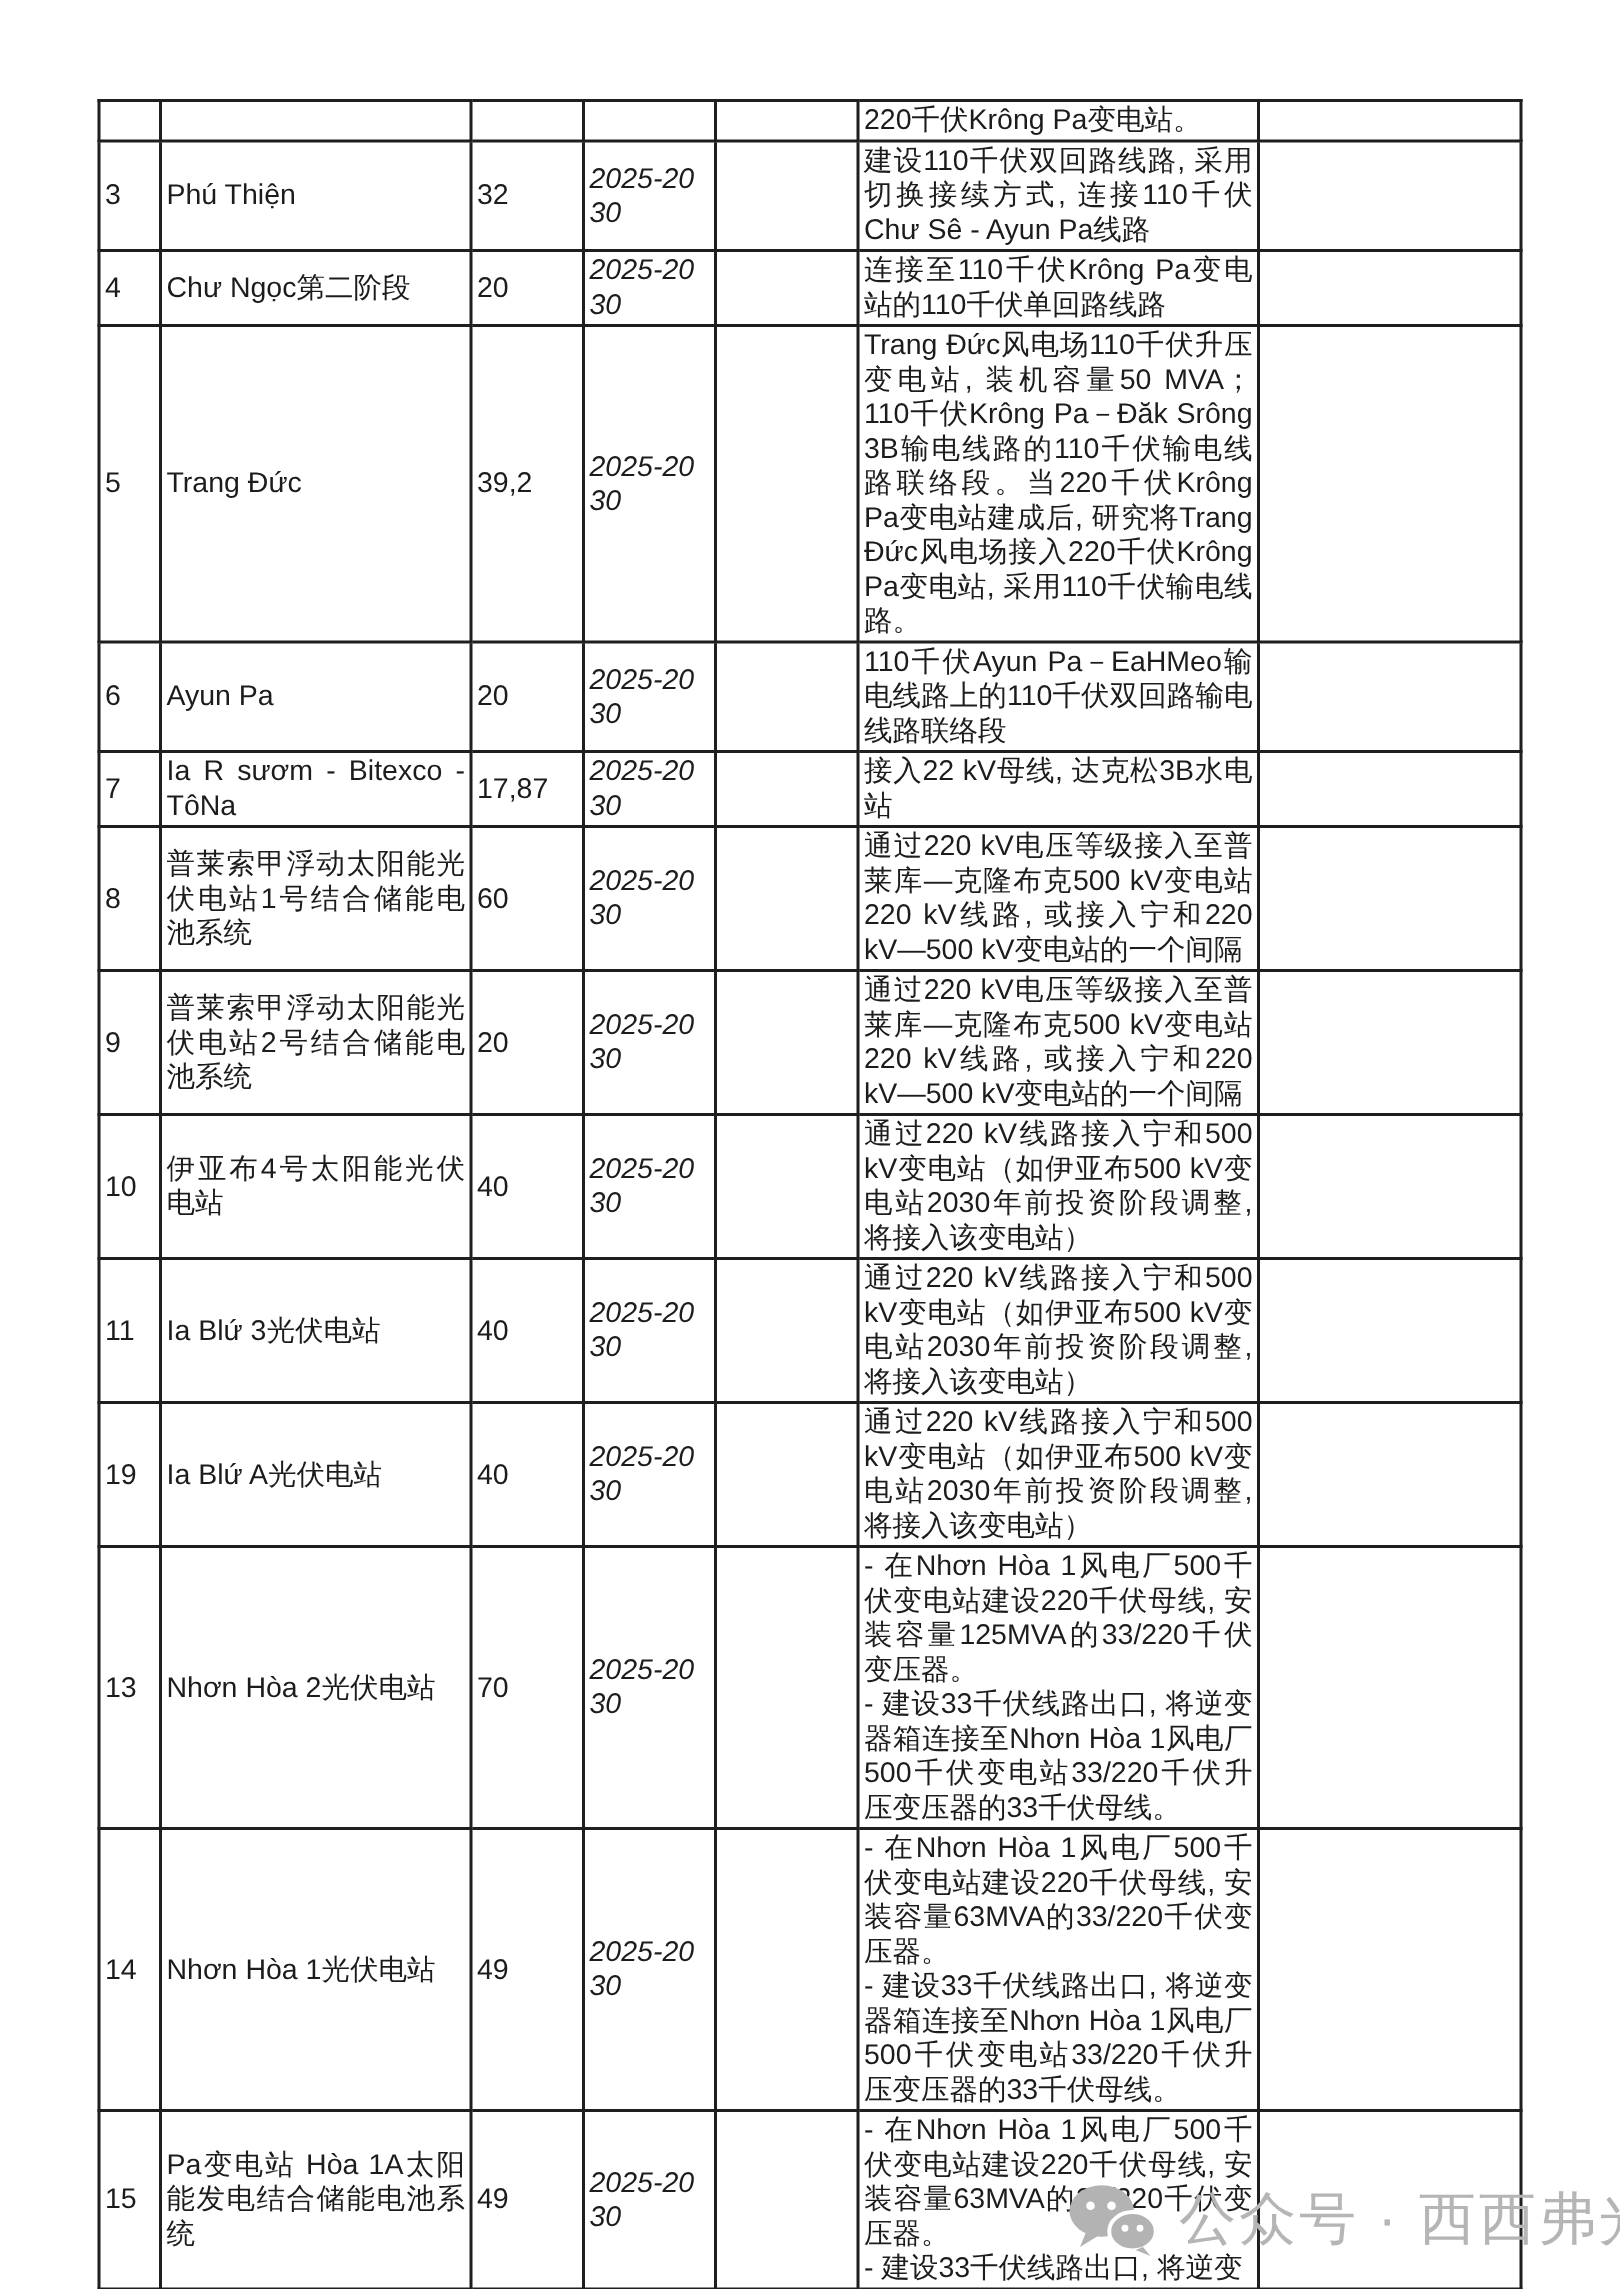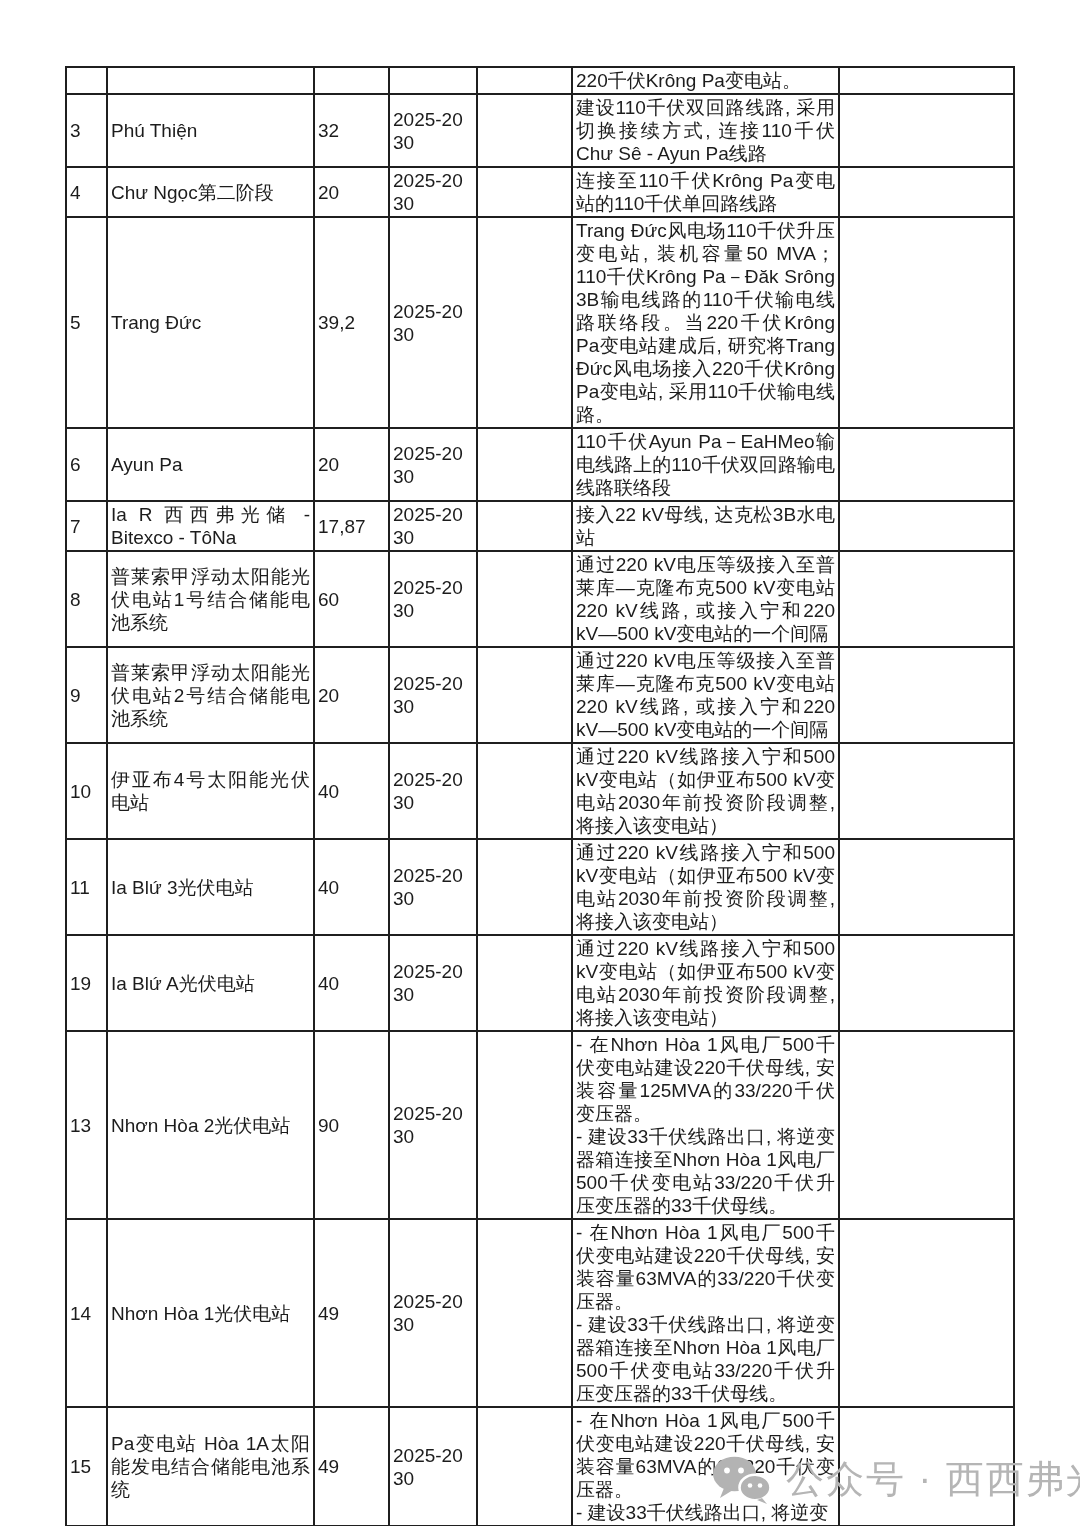--- a/index.html
+++ b/index.html
@@ -15,21 +15,21 @@
   .doc-table td{
     border:2px solid #1f1f1f;
     padding:1px 3px;
     font-size:19px;line-height:23px;
     vertical-align:middle;
     overflow:hidden;
   }
   .col-no{padding-left:2px;}
   .col-name{text-align:justify;}
   .col-desc{text-align:justify;white-space:pre-line;}
-  .col-period{word-break:break-all;}
+  .col-period{word-break:break-all;font-style:italic;}
   .col-cap{word-break:break-all;}
   .watermark{
     position:absolute;top:1454px;left:712px;
     display:flex;align-items:center;gap:14px;
     color:#b5b5b5;
   }
   .watermark-text{
     font-size:38px;letter-spacing:2px;white-space:nowrap;
   }
   .wm-icon{display:inline-block;line-height:0;}
@@ -90,21 +90,21 @@
           <td class="col-no">6</td>
           <td class="col-name">Ayun Pa</td>
           <td class="col-cap">20</td>
           <td class="col-period">2025-2030</td>
           <td class="col-gap"></td>
           <td class="col-desc">110千伏Ayun Pa－EaHMeo输电线路上的110千伏双回路输电线路联络段</td>
           <td class="col-extra"></td>
         </tr>
         <tr style="height: 48px;">
           <td class="col-no">7</td>
-          <td class="col-name">Ia R 西西弗光储 - Bitexco - TôNa</td>
+          <td class="col-name">Ia R sươm - Bitexco - TôNa</td>
           <td class="col-cap">17,87</td>
           <td class="col-period">2025-2030</td>
           <td class="col-gap"></td>
           <td class="col-desc">接入22 kV母线, 达克松3B水电站</td>
           <td class="col-extra"></td>
         </tr>
         <tr style="height: 89px;">
           <td class="col-no">8</td>
           <td class="col-name">普莱索甲浮动太阳能光伏电站1号结合储能电池系统</td>
           <td class="col-cap">60</td>
@@ -145,21 +145,21 @@
           <td class="col-name">Ia Blứ A光伏电站</td>
           <td class="col-cap">40</td>
           <td class="col-period">2025-2030</td>
           <td class="col-gap"></td>
           <td class="col-desc">通过220 kV线路接入宁和500 kV变电站（如伊亚布500 kV变电站2030年前投资阶段调整, 将接入该变电站）</td>
           <td class="col-extra"></td>
         </tr>
         <tr style="height: 183px;">
           <td class="col-no">13</td>
           <td class="col-name">Nhơn Hòa 2光伏电站</td>
-          <td class="col-cap">90</td>
+          <td class="col-cap">70</td>
           <td class="col-period">2025-2030</td>
           <td class="col-gap"></td>
           <td class="col-desc">- 在Nhơn Hòa 1风电厂500千伏变电站建设220千伏母线, 安装容量125MVA的33/220千伏变压器。
 - 建设33千伏线路出口, 将逆变器箱连接至Nhơn Hòa 1风电厂500千伏变电站33/220千伏升压变压器的33千伏母线。</td>
           <td class="col-extra"></td>
         </tr>
         <tr style="height: 183px;">
           <td class="col-no">14</td>
           <td class="col-name">Nhơn Hòa 1光伏电站</td>
           <td class="col-cap">49</td>

